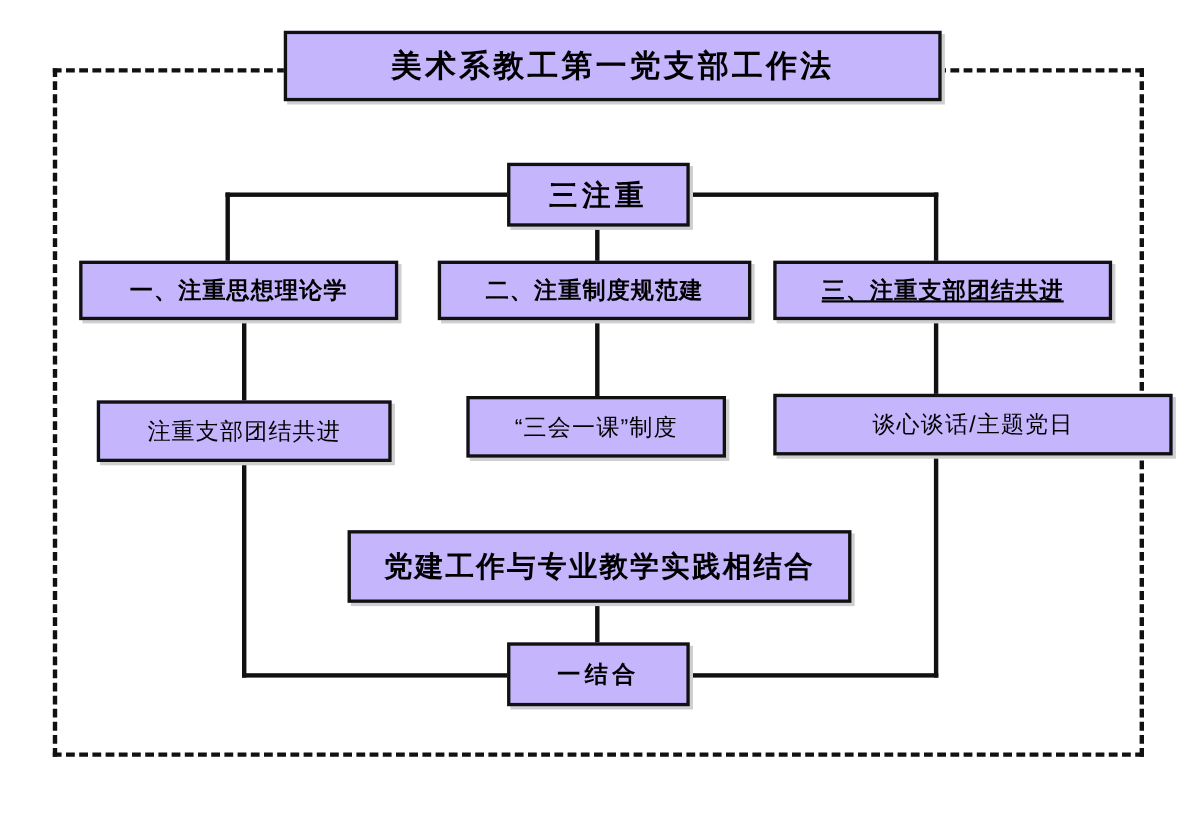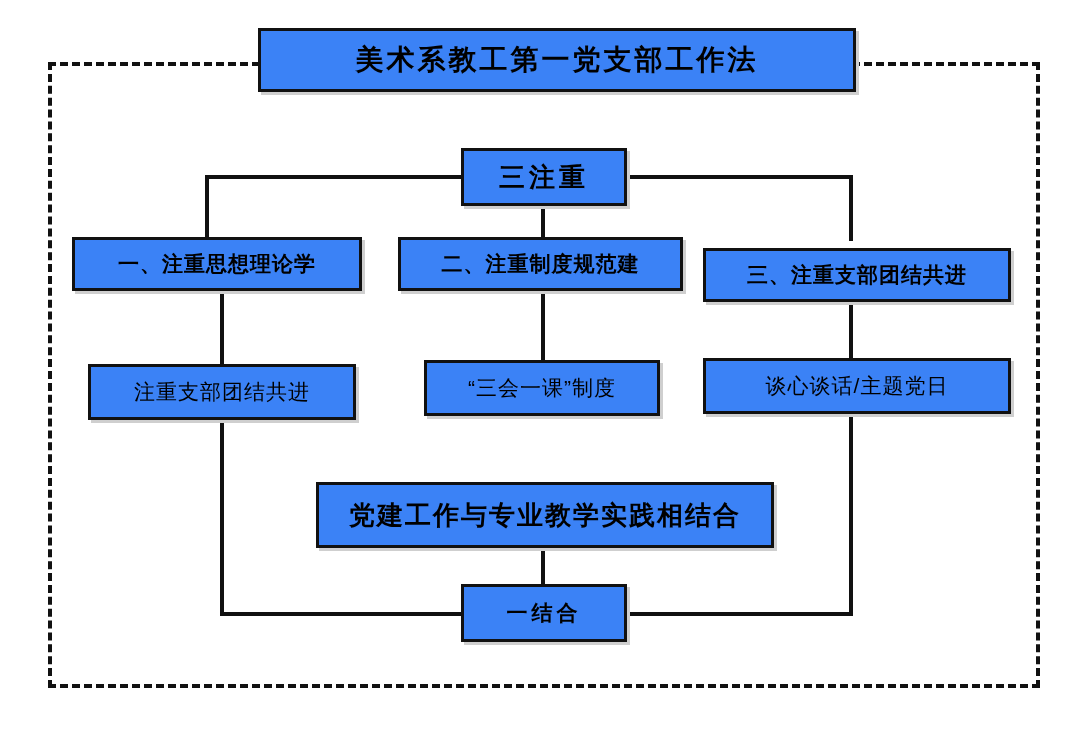--- a/index.html
+++ b/index.html
@@ -18,21 +18,21 @@
     width:992px;height:626px;
     border:4px dashed #111;
     box-sizing:border-box;
     background:transparent;
   }
 
   
   .node{
     position:absolute;
     box-sizing:border-box;
-    background:#3b82f6;
+    background:#c4b5fd;
     border:3px solid #111;
     display:flex;align-items:center;justify-content:center;
     color:#000;
     white-space:nowrap;
     letter-spacing:1px;
     z-index:5;
   }
   .node.shadow{
     box-shadow:3px 3px 0 0 #cfcfcf;
   }
@@ -48,28 +48,28 @@
   }
   .hub-bottom{
     left:461px;top:584px;width:166px;height:58px;
     font-size:21px;font-weight:bold;letter-spacing:4px;
   }
   .pillar{
     height:54px;font-size:21px;font-weight:bold;letter-spacing:1px;
   }
   .pillar-1{left:72px;top:237px;width:290px;}
   .pillar-2{left:398px;top:237px;width:285px;}
-  .pillar-3{left:703px;top:248px;width:308px;}
+  .pillar-3{left:703px;top:237px;width:308px;text-decoration:underline;}
 
   .leaf{
     height:56px;font-size:21px;letter-spacing:1px;
   }
   .leaf-1{left:88px;top:364px;width:268px;}
   .leaf-2{left:424px;top:360px;width:236px;text-align:right;}
-  .leaf-3{left:703px;top:358px;width:308px;}
+  .leaf-3{left:703px;top:358px;width:363px;}
 
   .combine-node{
     left:316px;top:482px;width:458px;height:66px;
     font-size:26px;font-weight:bold;letter-spacing:2px;
   }
 
   
   .line{position:absolute;background:#111;z-index:2;}
   .h{height:4px;}
   .v{width:4px;}

